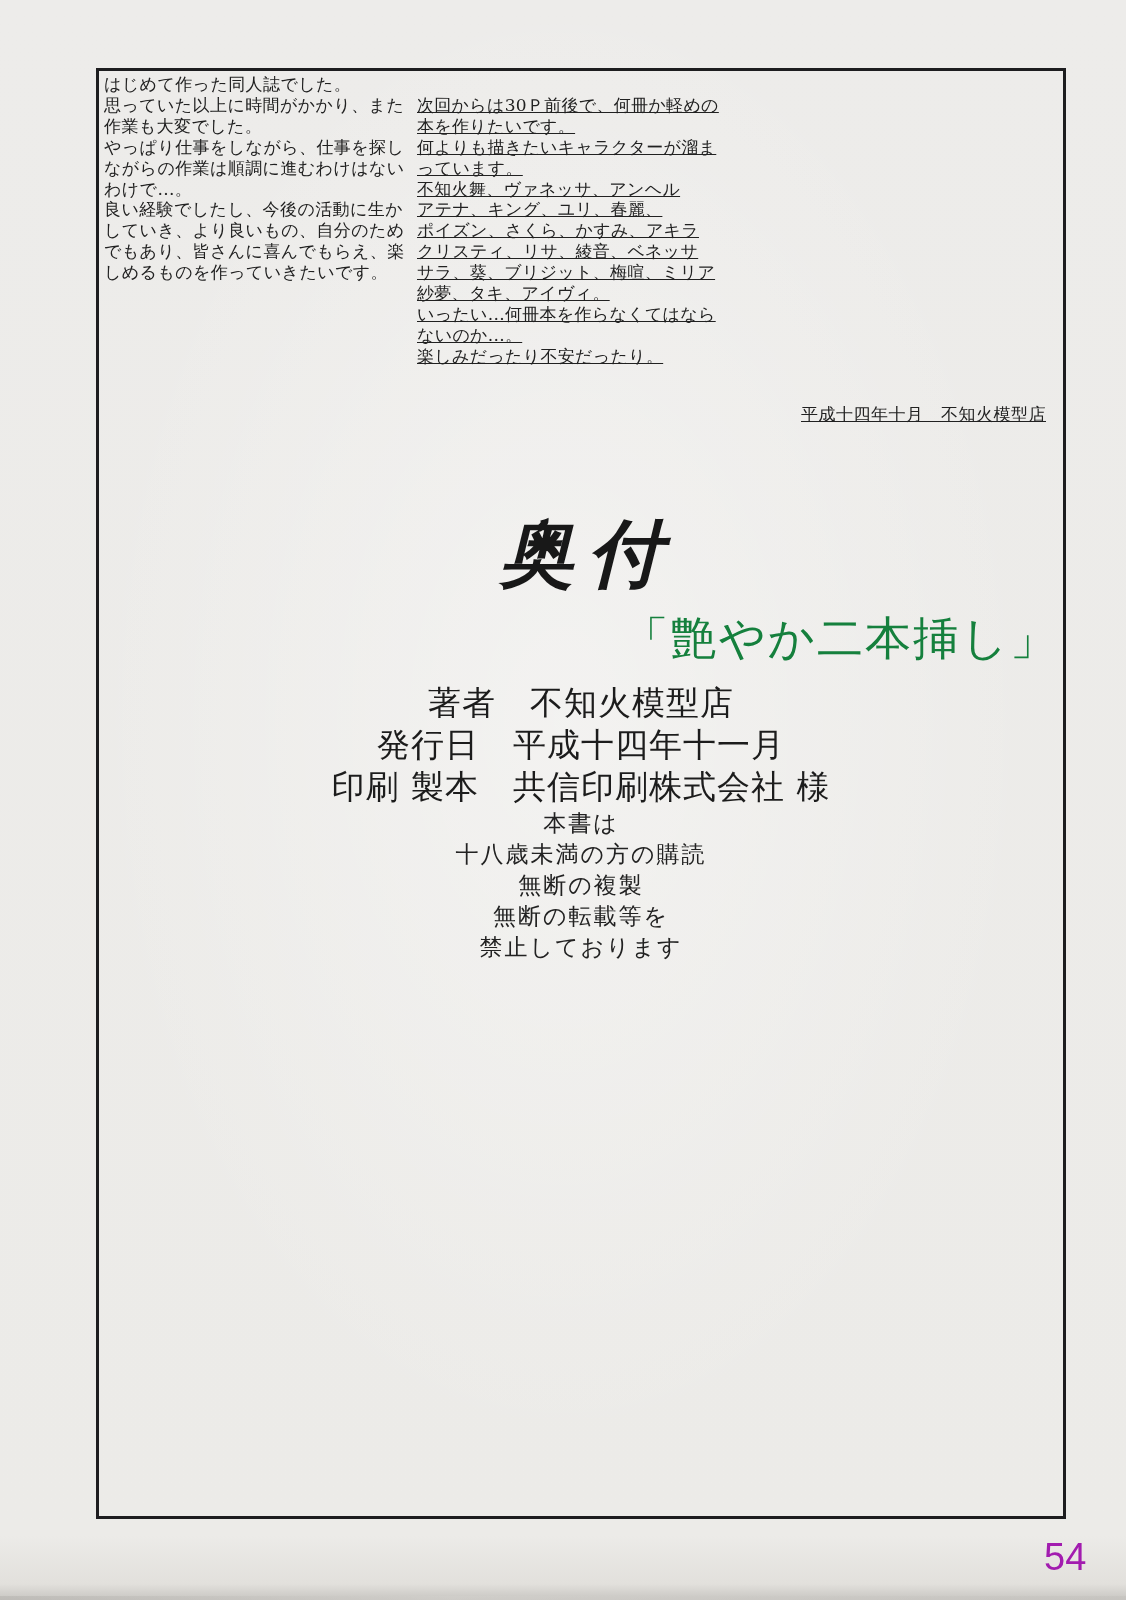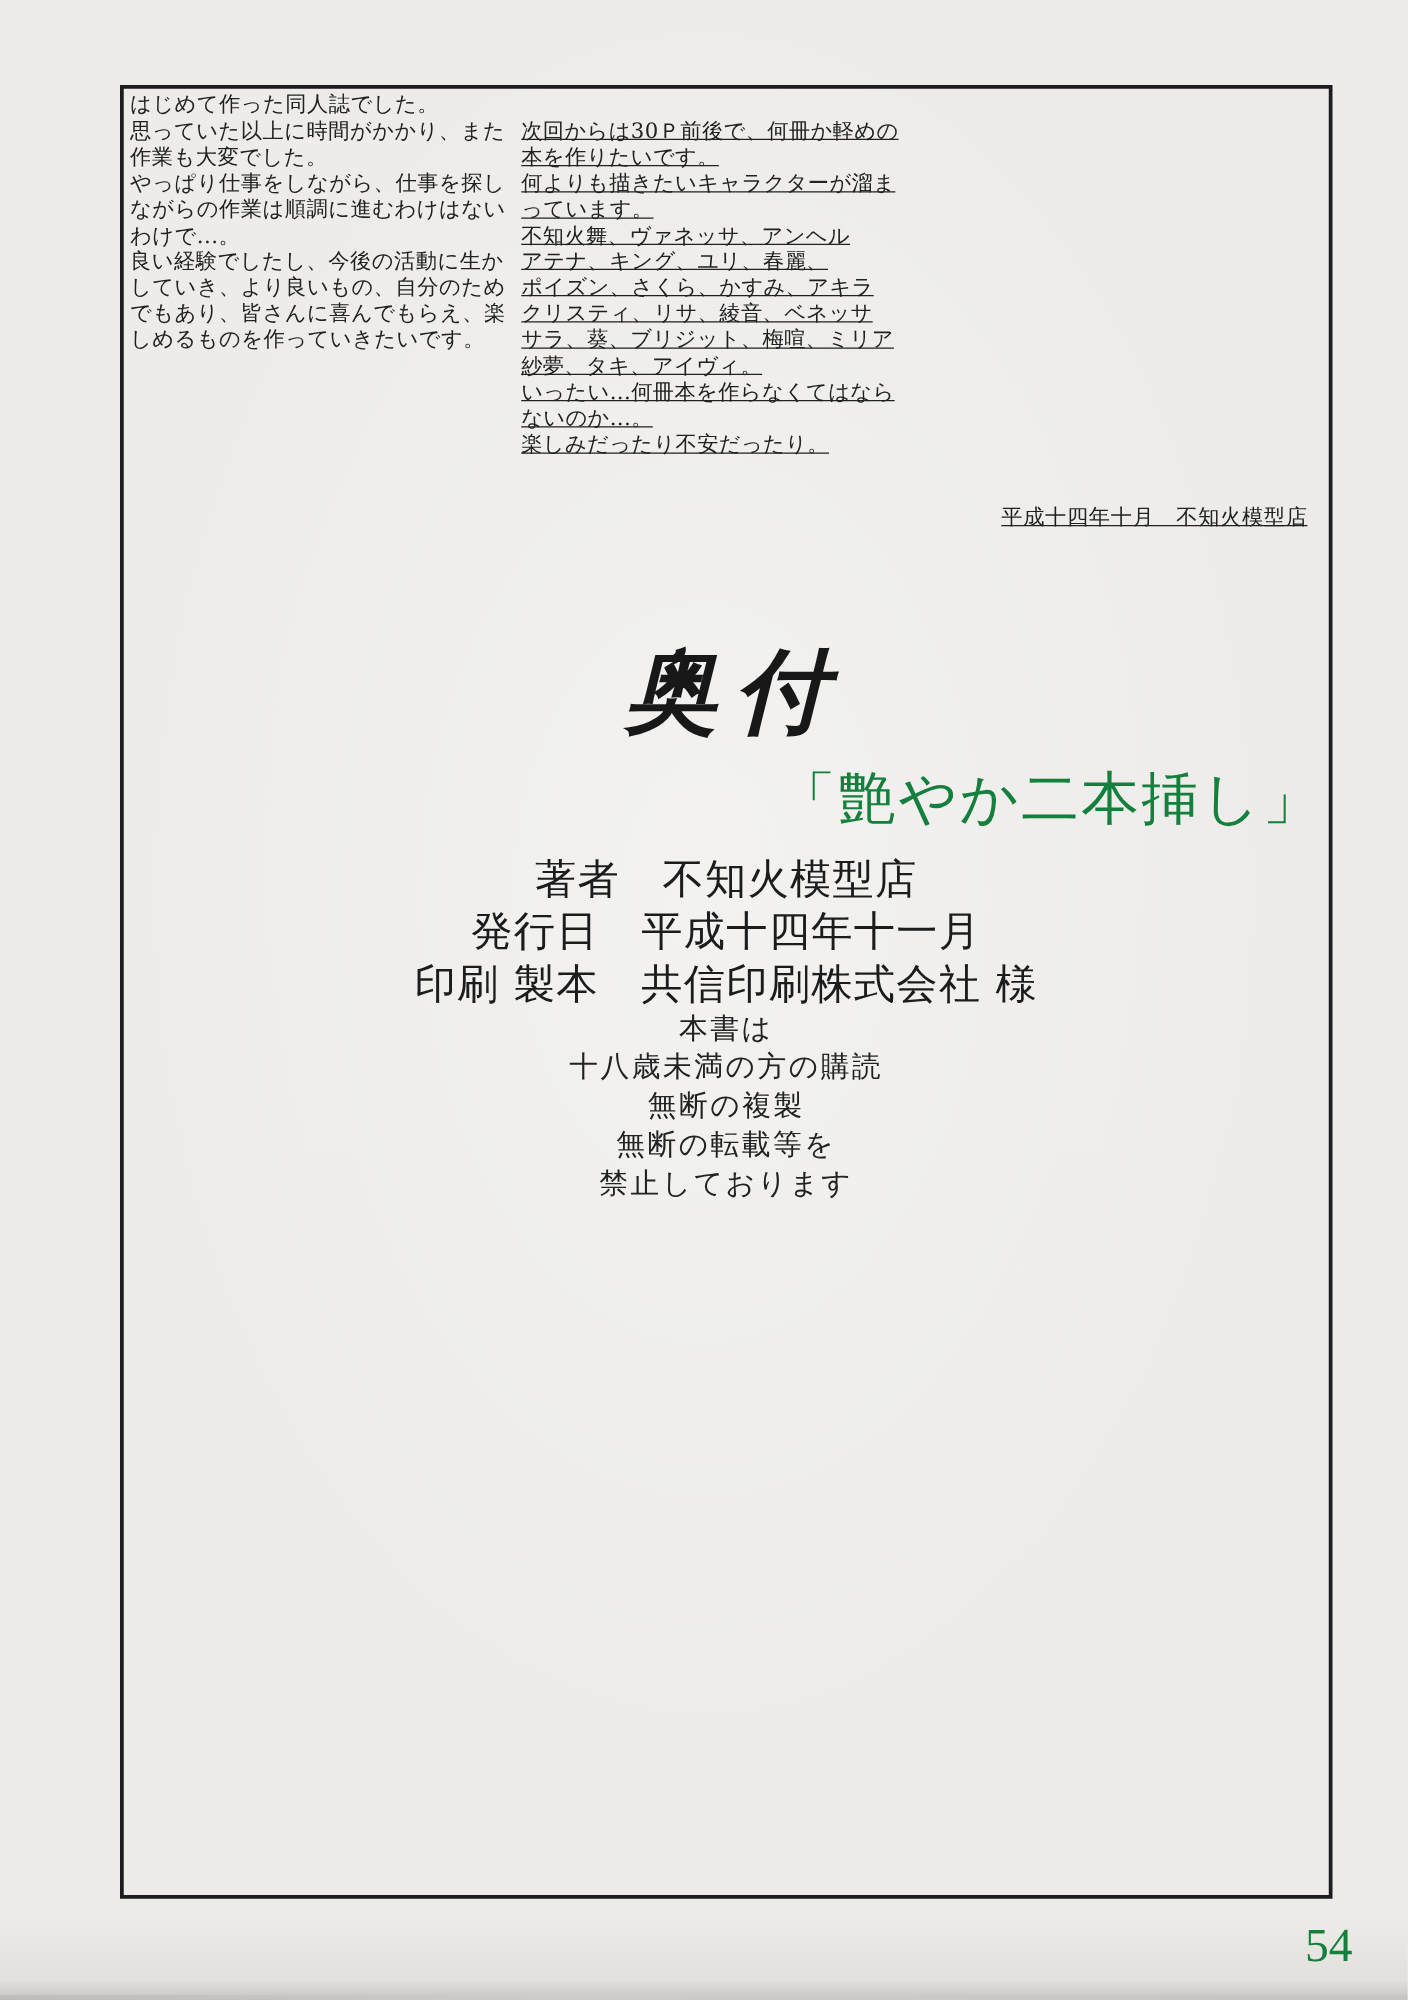--- a/index.html
+++ b/index.html
@@ -100,22 +100,22 @@
     color: #222;
   }
 
   
   .page-number {
     position: absolute;
     left: 1044px;
     top: 1538px;
     font-size: 38px;
     line-height: 1;
-    color: #15803d;
-    font-family: Liberation Serif, serif;
+    color: #a21caf;
+    font-family: Liberation Sans, sans-serif;
   }
 
   
   .scan-edge {
     position: absolute;
     left: 0;
     bottom: 0;
     width: 100%;
     height: 4px;
     background: linear-gradient(90deg, #b5b3af 0%, #d2d0cc 40%, #c4c2be 100%);

